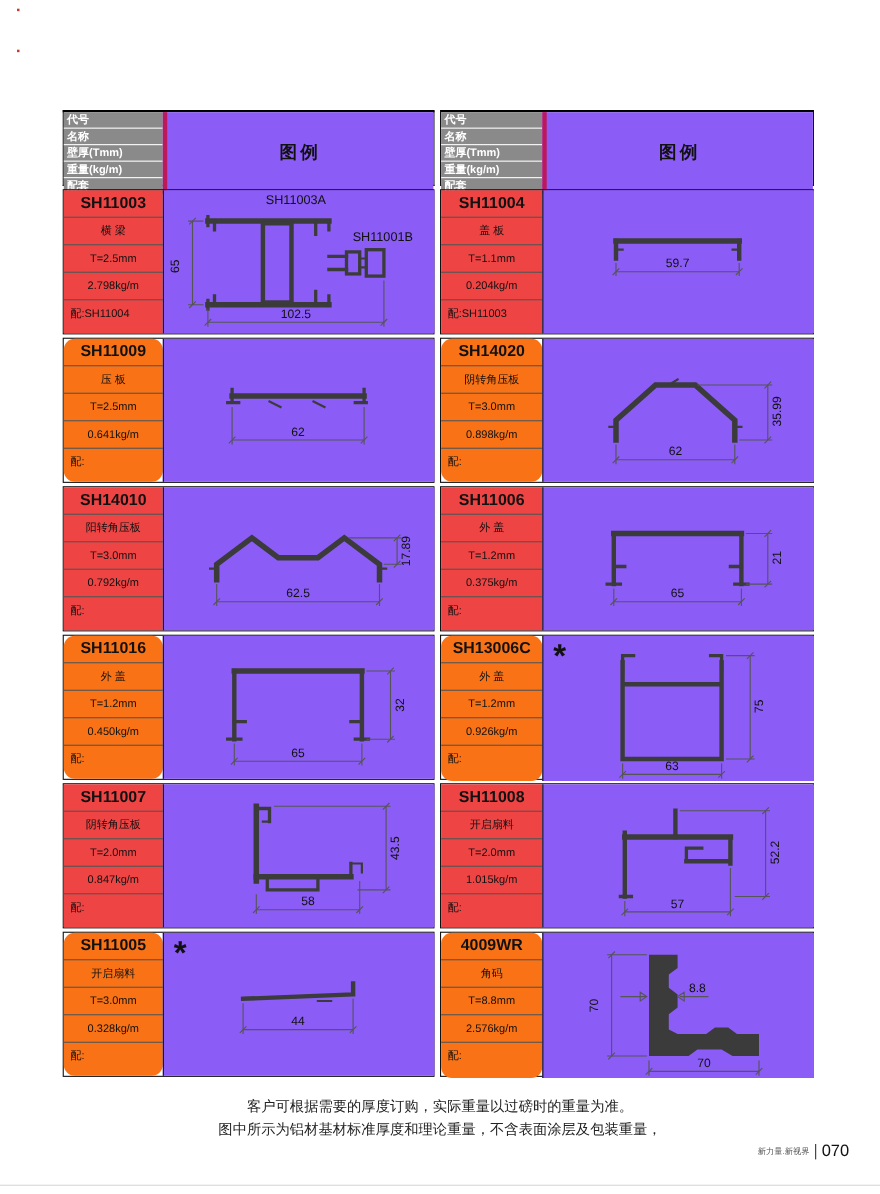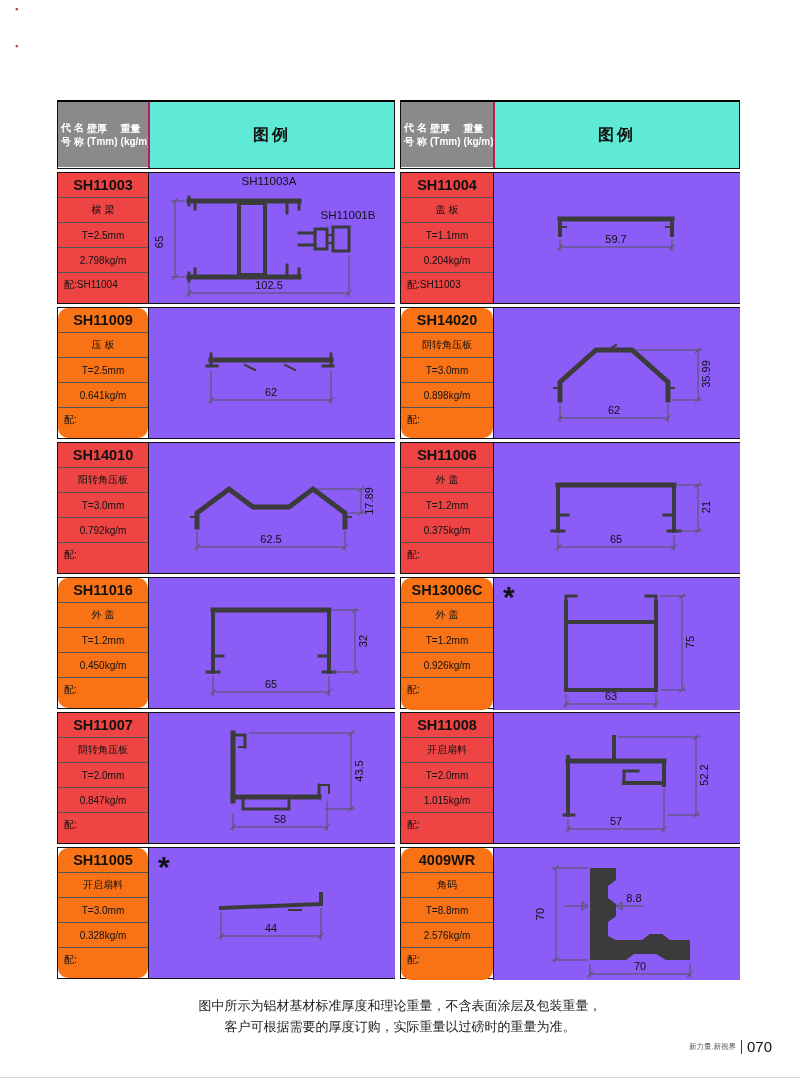--- a/index.html
+++ b/index.html
@@ -4,25 +4,25 @@
 <style>
   html,body{margin:0;padding:0;background:#fff;}
   .page{position:relative;width:800px;height:1085px;background:#fff;overflow:hidden;
         font-family:"Liberation Sans","DejaVu Sans",sans-serif;color:#111;}
   .regmark{position:absolute;width:9px;height:9px;color:#c23a2b;font-size:9px;line-height:9px;}
   .tbl{position:absolute;top:100px;}
   .tbl-left{left:57px;width:338px;}
   .tbl-right{left:400px;width:340px;}
   .thead{display:grid;grid-template-columns:90px 1fr;border:1px solid #111;border-top:2px solid #000;height:66px;}
   .tbl-right .thead{grid-template-columns:92px 1fr;}
-  .hlabels{display:flex;flex-direction:row;background:#8a8a8a;}
+  .hlabels{display:flex;flex-direction:column;background:#8a8a8a;}
   .hlabel{flex:1;display:flex;align-items:center;padding-left:3px;color:#fff;
           font-size:10px;font-weight:bold;border-bottom:1px solid #fdfdfd;letter-spacing:0;}
   .hlabel:last-child{border-bottom:none;}
-  .legend{background:#5eead4;border-left:2px solid #be185d;display:flex;align-items:center;justify-content:center;
+  .legend{background:#8b5cf6;border-left:4px solid #be185d;display:flex;align-items:center;justify-content:center;
           font-size:16px;font-weight:bold;letter-spacing:3px;}
   .rows{display:flex;flex-direction:column;}
   .row{display:grid;grid-template-columns:90px 1fr;height:130px;border:1px solid #111;margin-top:3px;}
   .tbl-right .row{grid-template-columns:92px 1fr;}
   .labels{display:flex;flex-direction:column;}
   .labels.gray{background:#ef4444;}
   .labels.yellow{background:#f97316;border-radius:10px;}
   .lcell{height:24px;display:flex;align-items:center;justify-content:center;
          font-size:10px;border-bottom:1px solid #555;}
   .lcell.code{font-size:14.5px;font-weight:bold;}
@@ -359,22 +359,22 @@
             <path class="d" d="M93,129 L99,123 M193,129 L199,123"></path>
             <text x="146" y="122" text-anchor="middle">70</text>
           </svg>
         </div>
       </div>
 
     </div>
   </div>
 
   <div class="footer">
+    <div>客户可根据需要的厚度订购，实际重量以过磅时的重量为准。</div>
     <div>图中所示为铝材基材标准厚度和理论重量，不含表面涂层及包装重量，</div>
-    <div>客户可根据需要的厚度订购，实际重量以过磅时的重量为准。</div>
   </div>
 
   <div class="pageno">
     <span class="brand">新力量.新视界</span>
     <span class="pn-div"></span>
     <span class="pn">070</span>
   </div>
 
   <div class="botline"></div>
 

